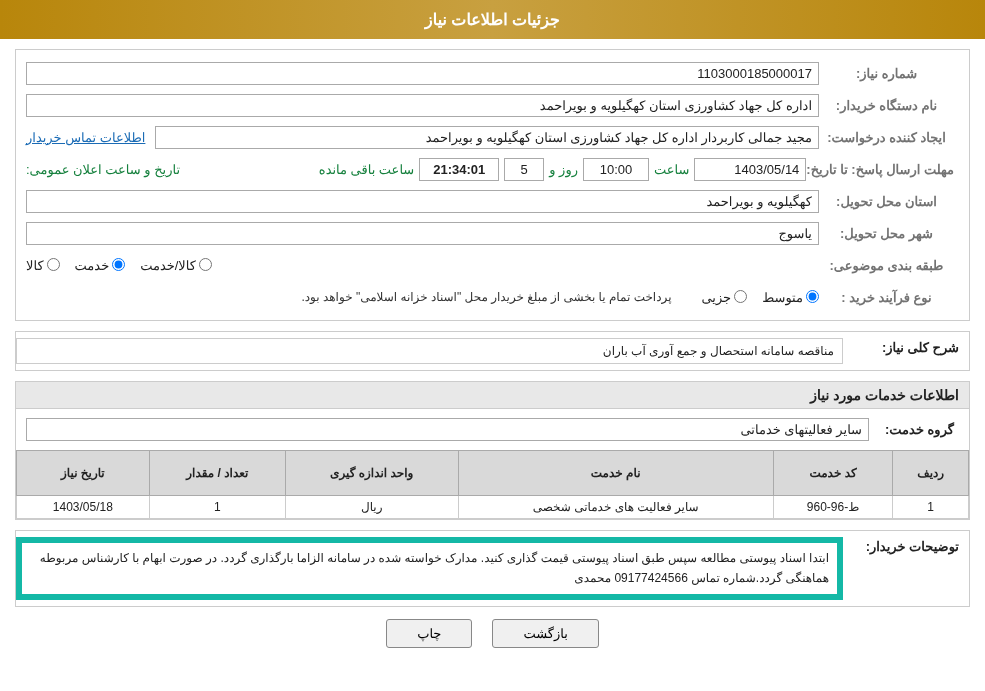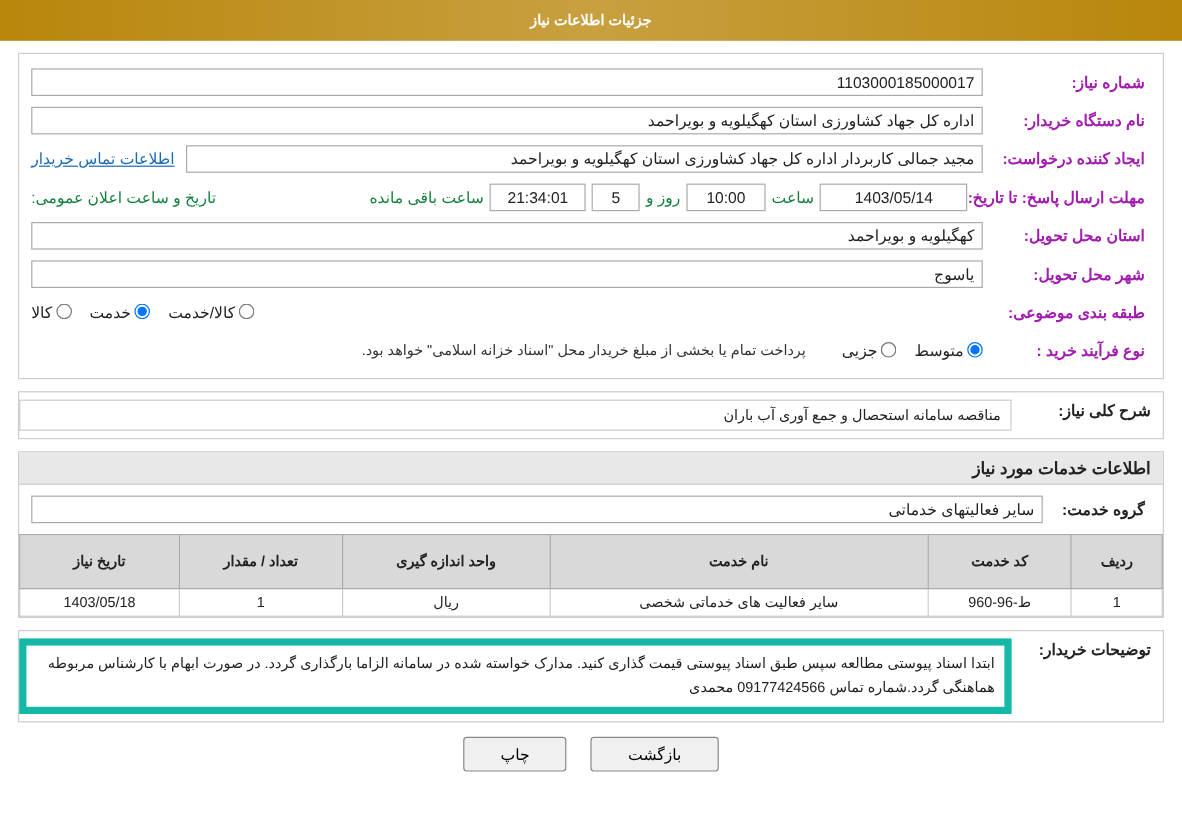--- a/index.html
+++ b/index.html
@@ -14,21 +14,21 @@
       max-width: 985px;
       margin: 0 auto;
       background: #fff;
       min-height: 691px;
     }
     .header-bar {
       background: linear-gradient(to left, #b8860b, #c8a040, #b8860b);
       color: #fff;
       text-align: center;
       padding: 10px 20px;
-      font-size: 12px;
+      font-size: 16px;
       font-weight: bold;
     }
     .content-area {
       padding: 10px 15px;
     }
     .info-section {
       border: 1px solid #ccc;
       margin-bottom: 10px;
     }
     .section-title {
@@ -41,24 +41,24 @@
     .form-rows {
       padding: 5px 10px;
     }
     .form-row {
       display: flex;
       align-items: center;
       margin: 4px 0;
       min-height: 28px;
     }
     .form-label {
-      color: #a21caf;
+      color: #737373;
       font-weight: bold;
       min-width: 140px;
-      text-align: right;
+      text-align: center;
       padding-right: 5px;
       flex-shrink: 0;
     }
     .form-value {
       flex: 1;
       border: 1px solid #aaa;
       background: #fff;
       padding: 3px 6px;
       min-height: 22px;
       text-align: right;
@@ -242,26 +242,26 @@
 
         <div class="form-row">
           <span class="form-label">ایجاد کننده درخواست:</span>
           <div class="form-value" style="flex:1;">مجید جمالی کاربردار اداره کل جهاد کشاورزی استان کهگیلویه و بویراحمد</div>
           <span class="link-text" style="margin-right:10px; white-space:nowrap;">اطلاعات تماس خریدار</span>
         </div>
 
         <div class="form-row">
           <span class="form-label">مهلت ارسال پاسخ: تا تاریخ:</span>
           <div class="inline-fields">
-            <div class="inline-field" style="width:123px;">1403/05/14</div>
+            <div class="inline-field" style="width:112px;text-align:right;">1403/05/14</div>
             <span class="inline-label">ساعت</span>
             <div class="inline-field" style="width:66px;">10:00</div>
             <span class="inline-label">روز و</span>
             <div class="inline-field" style="width:40px;">5</div>
-            <div class="inline-field" style="width:80px;">21:34:01</div>
+            <div class="inline-field" style="width:80px;font-weight:bold;">21:34:01</div>
             <span class="inline-label">ساعت باقی مانده</span>
           </div>
           <span class="inline-label" style="margin-right:15px; white-space:nowrap;">تاریخ و ساعت اعلان عمومی:</span>
         </div>
 
         <div class="form-row">
           <span class="form-label">استان محل تحویل:</span>
           <div class="form-value">کهگیلویه و بویراحمد</div>
         </div>
 

